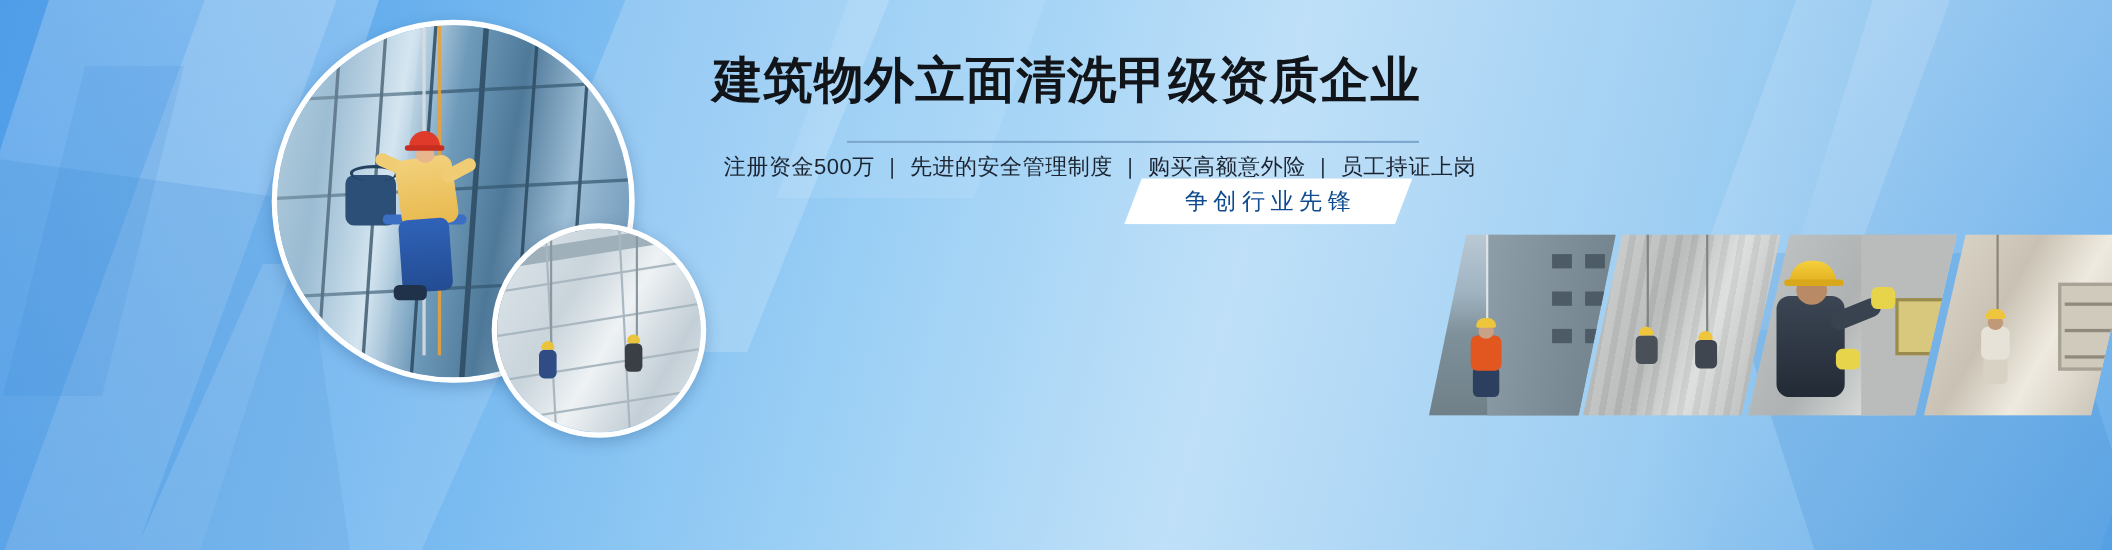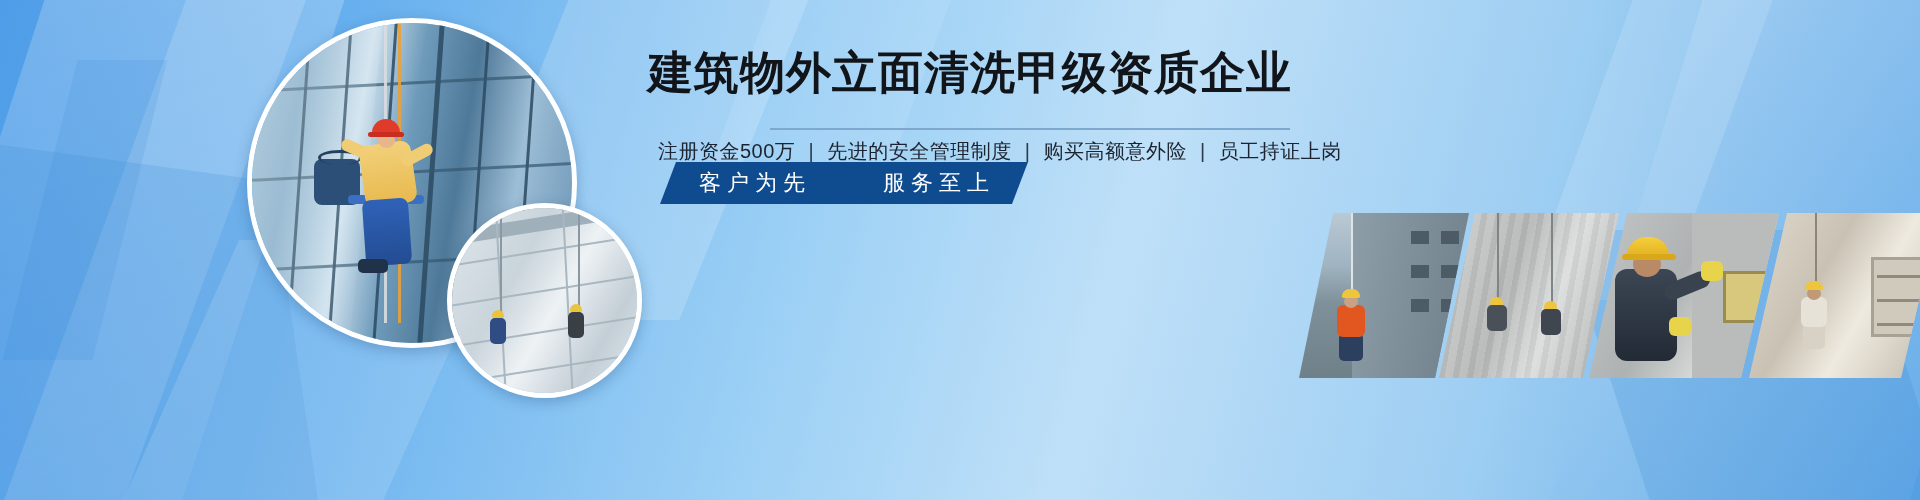--- a/index.html
+++ b/index.html
@@ -260,23 +260,22 @@
       <span>注册资金500万</span>
       <span class="sep">|</span>
       <span>先进的安全管理制度</span>
       <span class="sep">|</span>
       <span>购买高额意外险</span>
       <span class="sep">|</span>
       <span>员工持证上岗</span>
     </div>
 
     <div class="slogan">
-      <div class="slg-blue">
-        <span>客户为先</span>
-        <span>服务至上</span>
+      <div class="slg-white">
+        <span>争创行业先锋</span>
       </div>
     </div>
 
     <div class="strip">
 
       <div class="panel p1">
         <div class="scene sc1">
           <div class="bld"></div>
           <div class="win" style="right:10px;top:18px;"></div>
           <div class="win" style="right:40px;top:18px;"></div>

